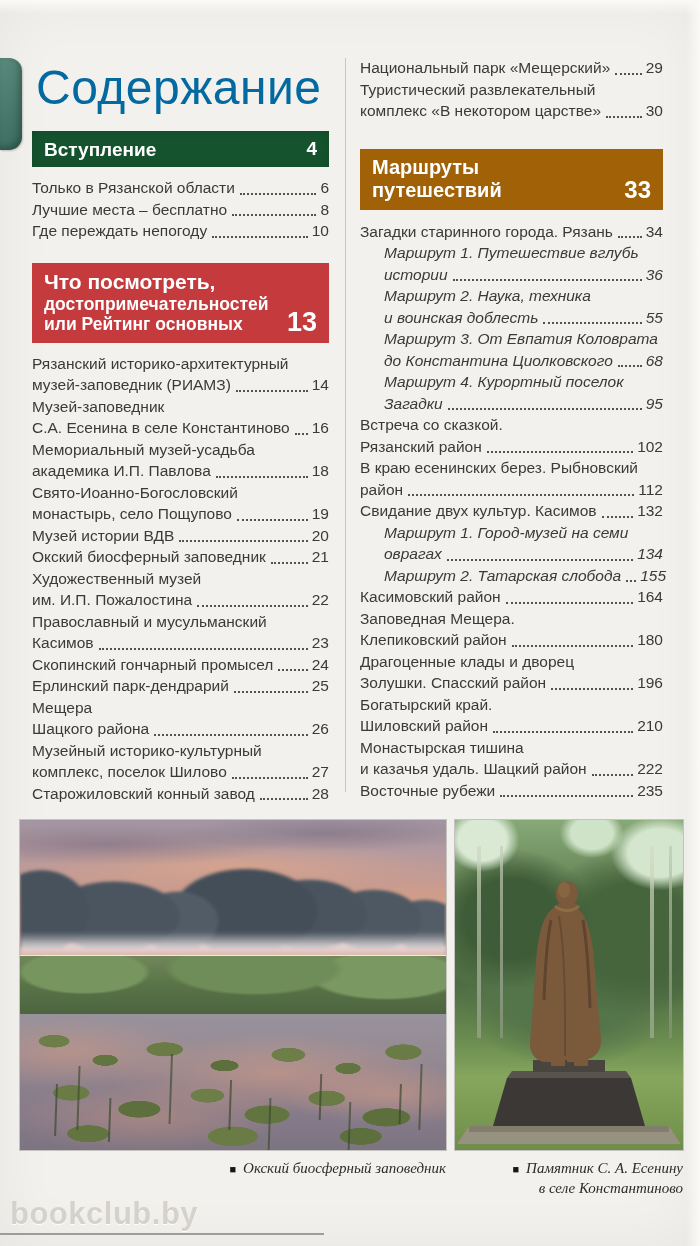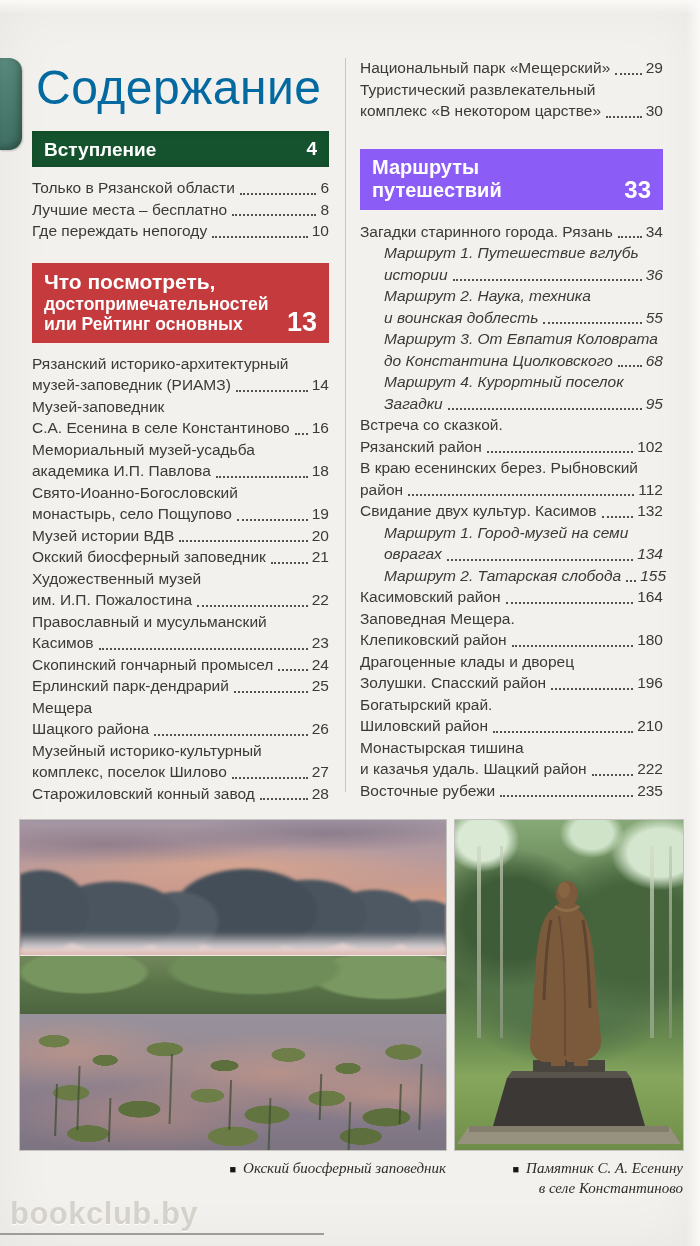--- a/index.html
+++ b/index.html
@@ -36,21 +36,21 @@
   .sect-header{display:flex;justify-content:space-between;color:#fff;box-sizing:border-box;}
   .sect-header .hdr-line{font-weight:700;}
   .sect-header.green{background:#14532d;align-items:center;height:36px;padding:0 12px;margin:0 0 10px 0;
     box-shadow:inset 0 0 10px rgba(0,0,0,.12);}
   .sect-header.green .hdr-line{font-size:19px;line-height:19px;}
   .sect-header.green .hdr-page{font-size:19px;font-weight:700;}
   .sect-header.red{background:#c43a3d;align-items:flex-end;padding:6px 12px 8px;margin:21px 0 10px 0;}
   .sect-header.red .hdr-line{font-size:17.5px;line-height:20.5px;}
   .sect-header.red .hdr-line.big{font-size:21px;line-height:25px;}
   .sect-header.red .hdr-page{font-size:27px;font-weight:700;line-height:26px;}
-  .sect-header.terracotta{background:#8b5cf6;align-items:flex-end;padding:7px 12px 8px;margin:27px 0 11px 0;}
+  .sect-header.terracotta{background:#a16207;align-items:flex-end;padding:7px 12px 8px;margin:27px 0 11px 0;}
   .sect-header.terracotta .hdr-line{font-size:20px;line-height:23px;}
   .sect-header.terracotta .hdr-page{font-size:24px;font-weight:700;line-height:24px;}
 
   
   .entry.italic{font-style:italic;}
   .entry.indent{padding-left:24px;text-align:center;}
   .entry-line{display:flex;align-items:baseline;}
   .entry-line .txt{white-space:nowrap;}
   .entry-line .leader{flex:1;min-width:10px;border-bottom:2px dotted #55524d;
     align-self:flex-end;margin:0 4px 4px 5px;}

